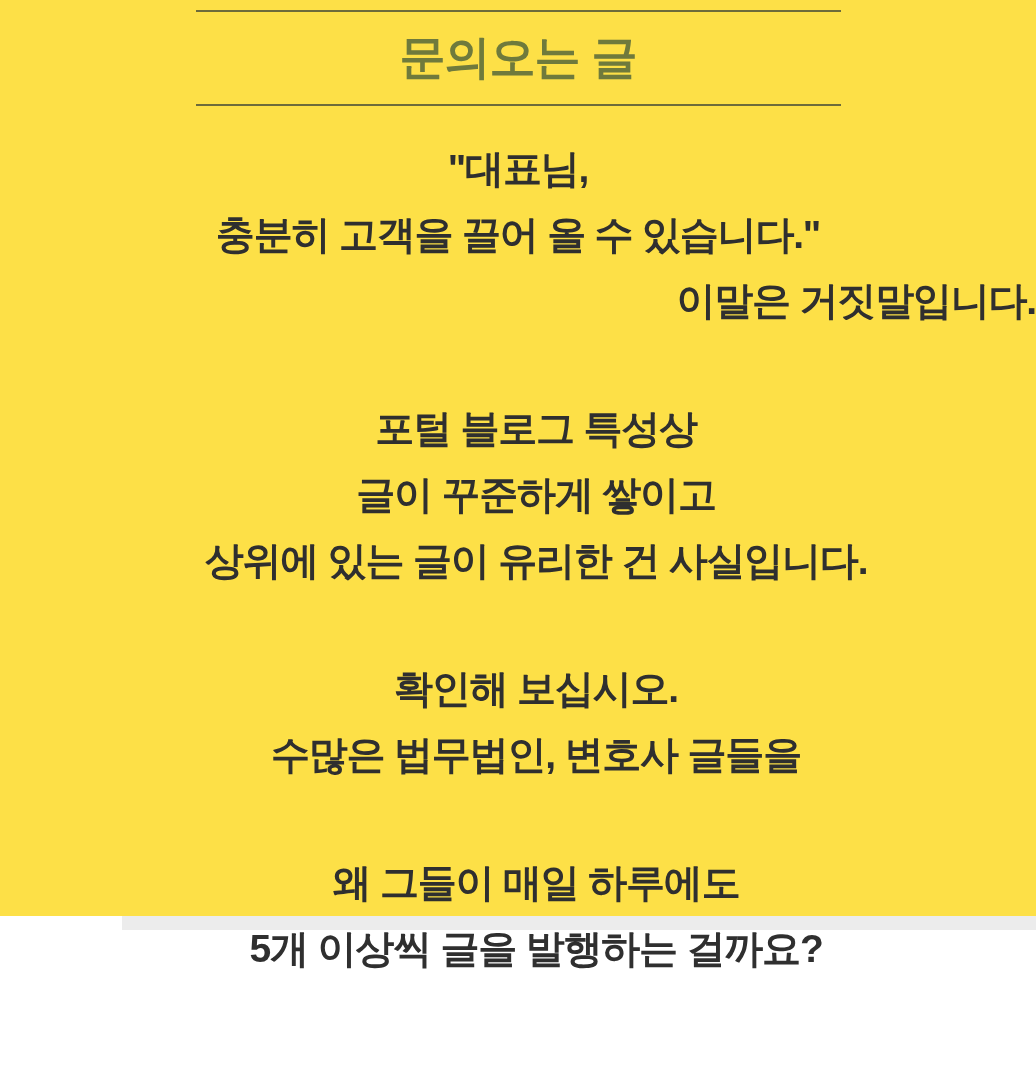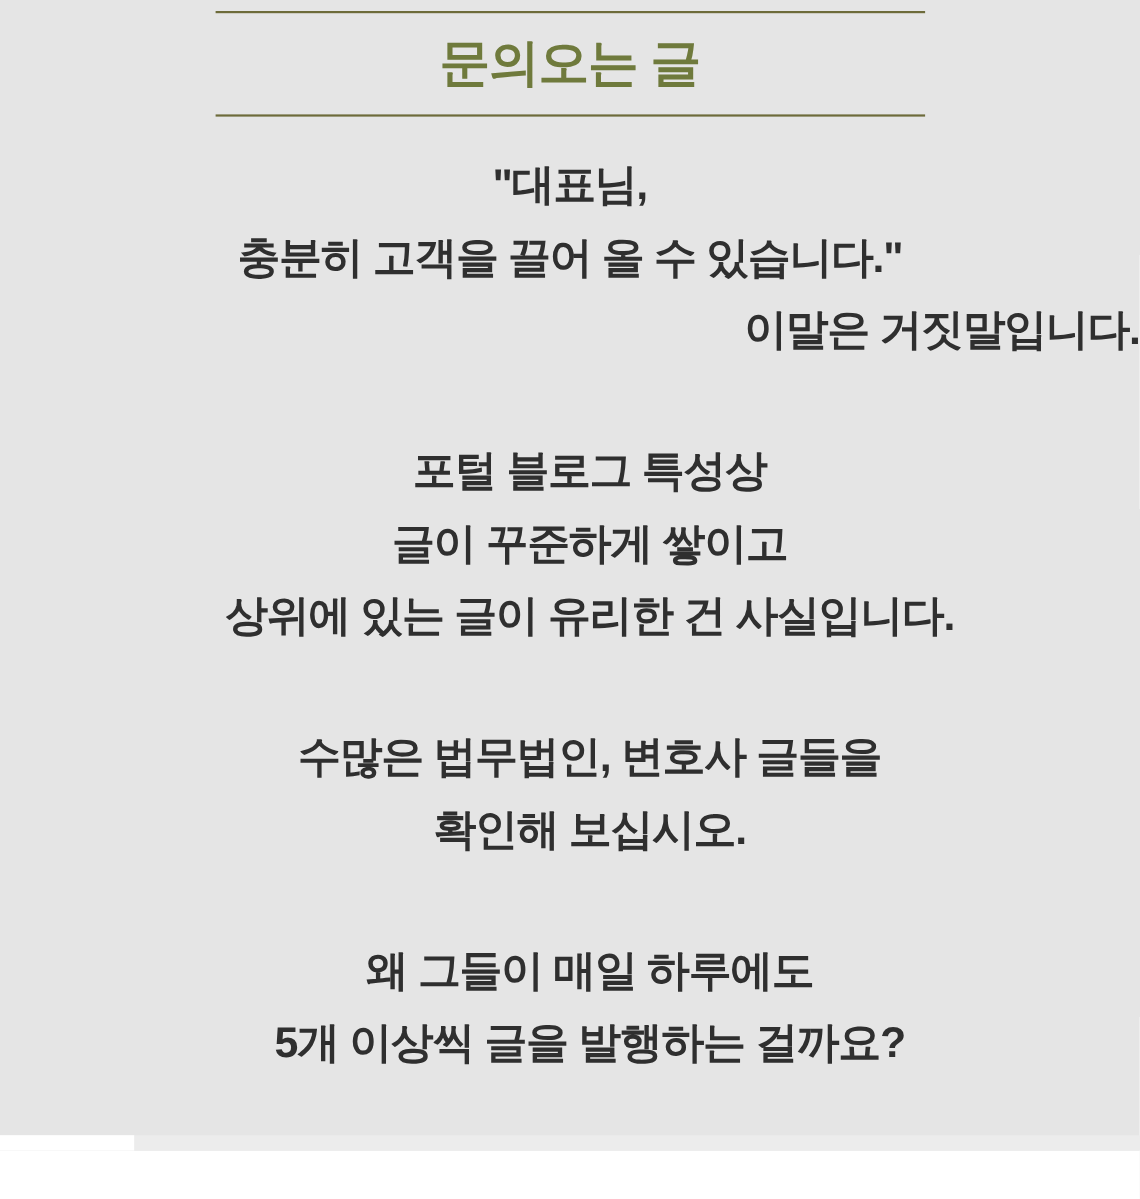--- a/index.html
+++ b/index.html
@@ -11,23 +11,23 @@
     width: 1036px;
     height: 1090px;
     font-family: "Liberation Sans", sans-serif;
     color: #3a3a3a;
     overflow: hidden;
     position: relative;
   }
 
   .page {
     width: 1036px;
-    height: 1046px;
+    height: 930px;
     box-sizing: border-box;
-    background: #e5e5e5;
+    background: #fde047;
     position: relative;
     display: flex;
     flex-direction: column;
     align-items: center;
   }
 
   
   .title-block {
     width: 645px;
     margin-top: 10px;
@@ -115,22 +115,22 @@
       <div class="line lighter">이말은 거짓말입니다.</div>
     </div>
 
     <div class="para">
       <div class="line">포털 블로그 특성상</div>
       <div class="line">글이 꾸준하게 쌓이고</div>
       <div class="line">상위에 있는 글이 유리한 건 사실입니다.</div>
     </div>
 
     <div class="para">
+      <div class="line">확인해 보십시오.</div>
       <div class="line">수많은 법무법인, 변호사 글들을</div>
-      <div class="line">확인해 보십시오.</div>
     </div>
 
     <div class="para">
       <div class="line">왜 그들이 매일 하루에도</div>
       <div class="line">5개 이상씩 글을 발행하는 걸까요?</div>
     </div>
 
   </div>
 
   <div class="bottom-strip">

